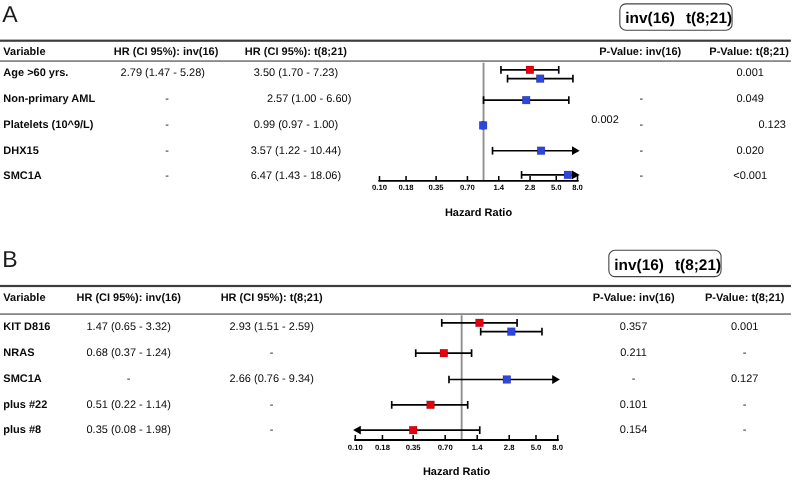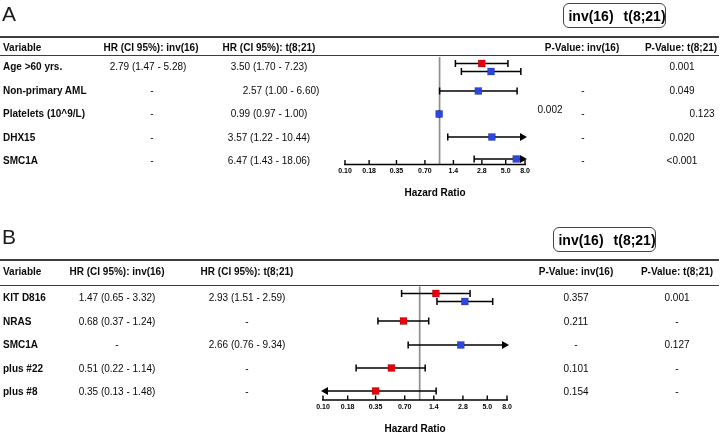--- a/index.html
+++ b/index.html
@@ -108,21 +108,21 @@
   <div class="t ctr" style="left:576px;top:339px;">-</div>
   <div class="t ctr" style="left:677px;top:339px;">0.127</div>
 
   <div class="t bold" style="left:3px;top:362.5px;">plus #22</div>
   <div class="t ctr" style="left:117px;top:362.5px;">0.51 (0.22 - 1.14)</div>
   <div class="t ctr" style="left:247px;top:362.5px;">-</div>
   <div class="t ctr" style="left:576px;top:362.5px;">0.101</div>
   <div class="t ctr" style="left:677px;top:362.5px;">-</div>
 
   <div class="t bold" style="left:3px;top:386px;">plus #8</div>
-  <div class="t ctr" style="left:117px;top:386px;">0.35 (0.13 - 1.48)</div>
+  <div class="t ctr" style="left:117px;top:386px;">0.35 (0.08 - 1.98)</div>
   <div class="t ctr" style="left:247px;top:386px;">-</div>
   <div class="t ctr" style="left:576px;top:386px;">0.154</div>
   <div class="t ctr" style="left:677px;top:386px;">-</div>
 
   <svg class="plots" width="720" height="444" viewBox="0 0 720 444">
       <line x1="439.5830208925176" x2="439.5830208925176" y1="57" y2="164.5" stroke="#8f8f8f" stroke-width="1.7"></line>
       <line x1="344" x2="526" y1="164.5" y2="164.5" stroke="#000" stroke-width="1.6"></line>
       <line x1="345" x2="345" y1="160" y2="164.5" stroke="#000" stroke-width="1.4"></line>
       <text x="345" y="173" text-anchor="middle" font-size="7px" font-weight="bold">0.10</text>
       <line x1="369.1444446834713" x2="369.1444446834713" y1="160" y2="164.5" stroke="#000" stroke-width="1.4"></line>

